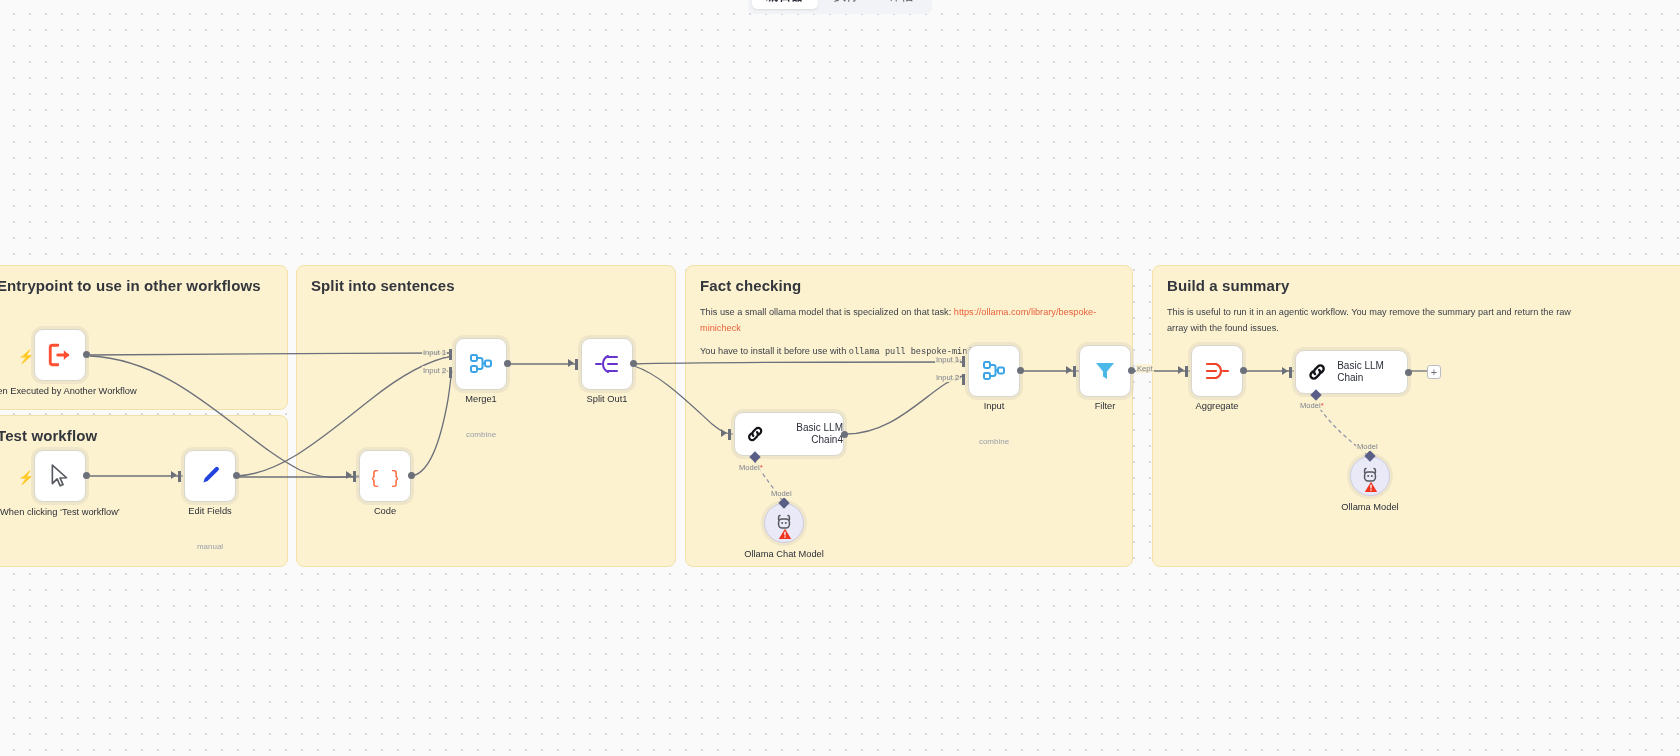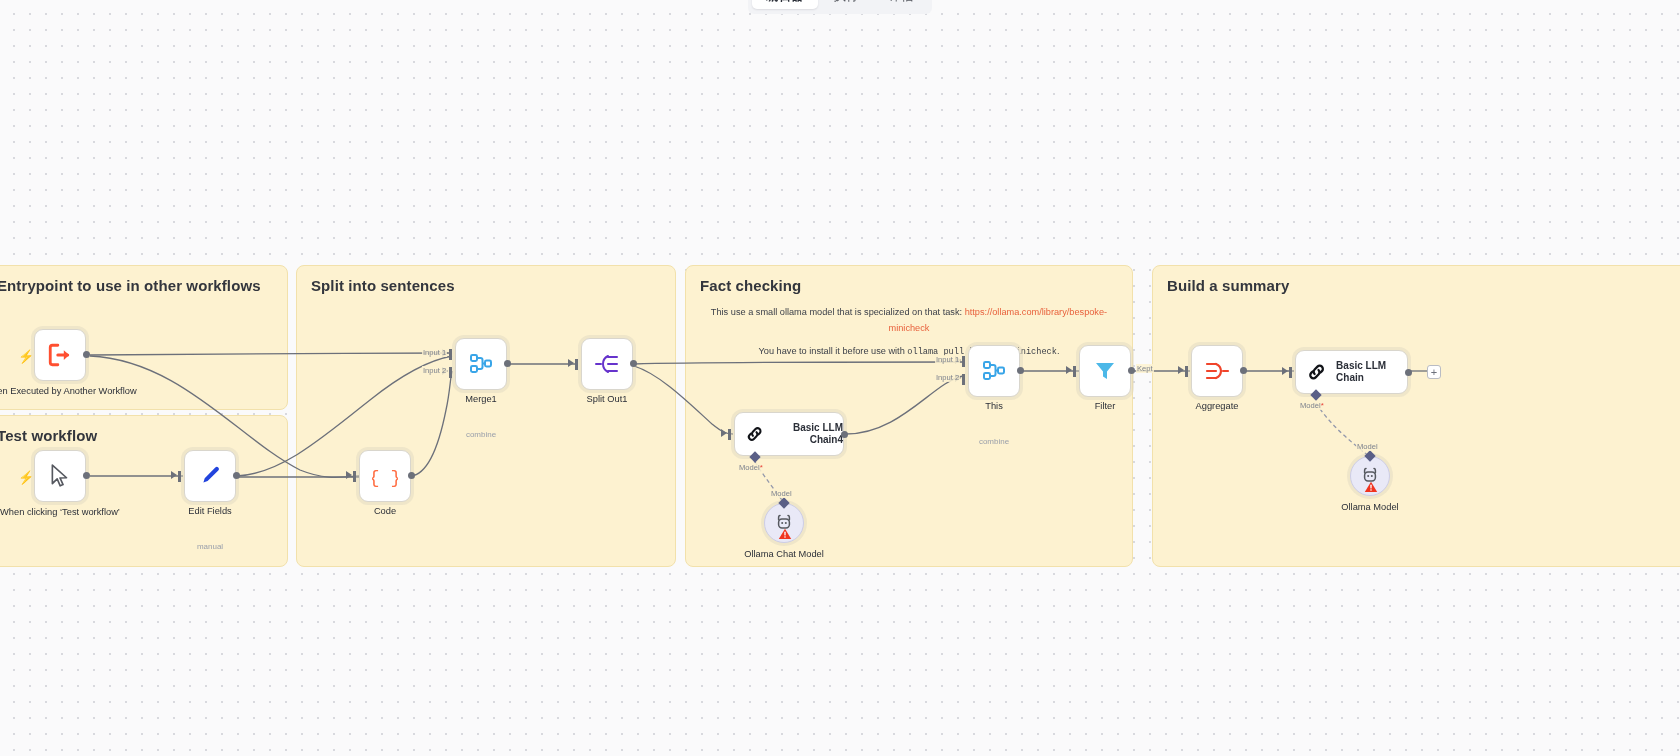--- a/index.html
+++ b/index.html
@@ -71,21 +71,21 @@
     font-size: 9.2px;
     color: #3c4049;
     line-height: 1.75;
   }
   .sticky-body a { color: #e8613c; text-decoration: none; }
   .sticky-body code {
     font-family: "Liberation Mono", monospace;
     font-size: 8.6px;
     color: #3c4049;
   }
-  .sticky-body p { margin: 0 0 7px 0; text-align: center; }
+  .sticky-body p { margin: 0 0 7px 0; }
 
   
   #wires { position: absolute; left:0; top:0; width:1680px; height:756px; z-index:5; pointer-events:none; }
 
   
   .node {
     position: absolute;
     z-index: 10;
   }
   .node-box {
@@ -122,21 +122,21 @@
     left: 50%;
     transform: translateX(-50%);
     font-size: 8px;
     color: #9aa0ab;
     white-space: nowrap;
     margin-top: 24px;
   }
   .wide-name {
     font-size: 10px;
     color: #2b2f38;
-    font-weight: 700;
+    font-weight: 400;
     line-height: 1.25;
   }
 
   
   .node-circle {
     width: 40px; height: 40px;
     border-radius: 50%;
     background: #e9e9f7;
     border: 1px solid #cdcde6;
     box-shadow: 0 0 0 3px rgba(221,214,192,.45);
@@ -244,20 +244,21 @@
         <span>This use a small ollama model that is specialized on that task: </span><a href="#">https://ollama.com/library/bespoke-minicheck</a>
       </p>
       <p>
         <span>You have to install it before use with </span><code>ollama pull bespoke-minicheck</code><span>.</span>
       </p>
     </div>
   </div>
 
   <div class="sticky" style="left:1152px; top:265px; width:560px; height:302px;">
     <div class="sticky-title">Build a summary</div>
+    <div class="sticky-body" style="width:420px;">This is useful to run it in an agentic workflow. You may remove the summary part and return the raw array with the found issues.</div>
   </div>
 
   <svg id="wires">
     <g fill="none" stroke="#6c707a" stroke-width="1.3">
 
       <path d="M90,355 C200,355 330,353 452,353"></path>
 
       <path d="M90,356 C180,360 240,440 300,470 C330,482 345,476 360,476"></path>
 
       <path d="M90,476 L183,476"></path>
@@ -420,21 +421,21 @@
     <div class="wire-label" style="left:-33px; top:28px;">Input 2</div>
     <div class="node-box node-sq">
       <svg class="icon-svg" width="26" height="26" viewBox="0 0 26 26">
         <rect x="3" y="4" width="6" height="6" rx="1.4" fill="none" stroke="#39a5e8" stroke-width="2"></rect>
         <rect x="3" y="15" width="6" height="6" rx="1.4" fill="none" stroke="#39a5e8" stroke-width="2"></rect>
         <rect x="17" y="9.5" width="6" height="6" rx="1.4" fill="none" stroke="#39a5e8" stroke-width="2"></rect>
         <path d="M9 7 h3.5 a2 2 0 0 1 2 2 v3 M9 18 h3.5 a2 2 0 0 0 2 -2 v-3 M14.5 12.5 H17" fill="none" stroke="#39a5e8" stroke-width="2" stroke-linecap="round"></path>
       </svg>
     </div>
     <div class="dot" style="left:49px; top:22px;"></div>
-    <div class="node-label">This</div>
+    <div class="node-label">Input</div>
     <div class="node-sub" style="top:68px;">combine</div>
   </div>
 
   <div class="node" style="left:1079px; top:345px;">
     <div class="arrowbar" style="left:-6px; top:21px;"></div>
     <div class="arrowin" style="left:-13px; top:21px;"></div>
     <div class="node-box node-sq">
       <svg class="icon-svg" width="24" height="24" viewBox="0 0 24 24">
         <path d="M3 4 H21 L14 12.5 V20 L10 17.5 V12.5 Z" fill="#4cb8e8"></path>
       </svg>

